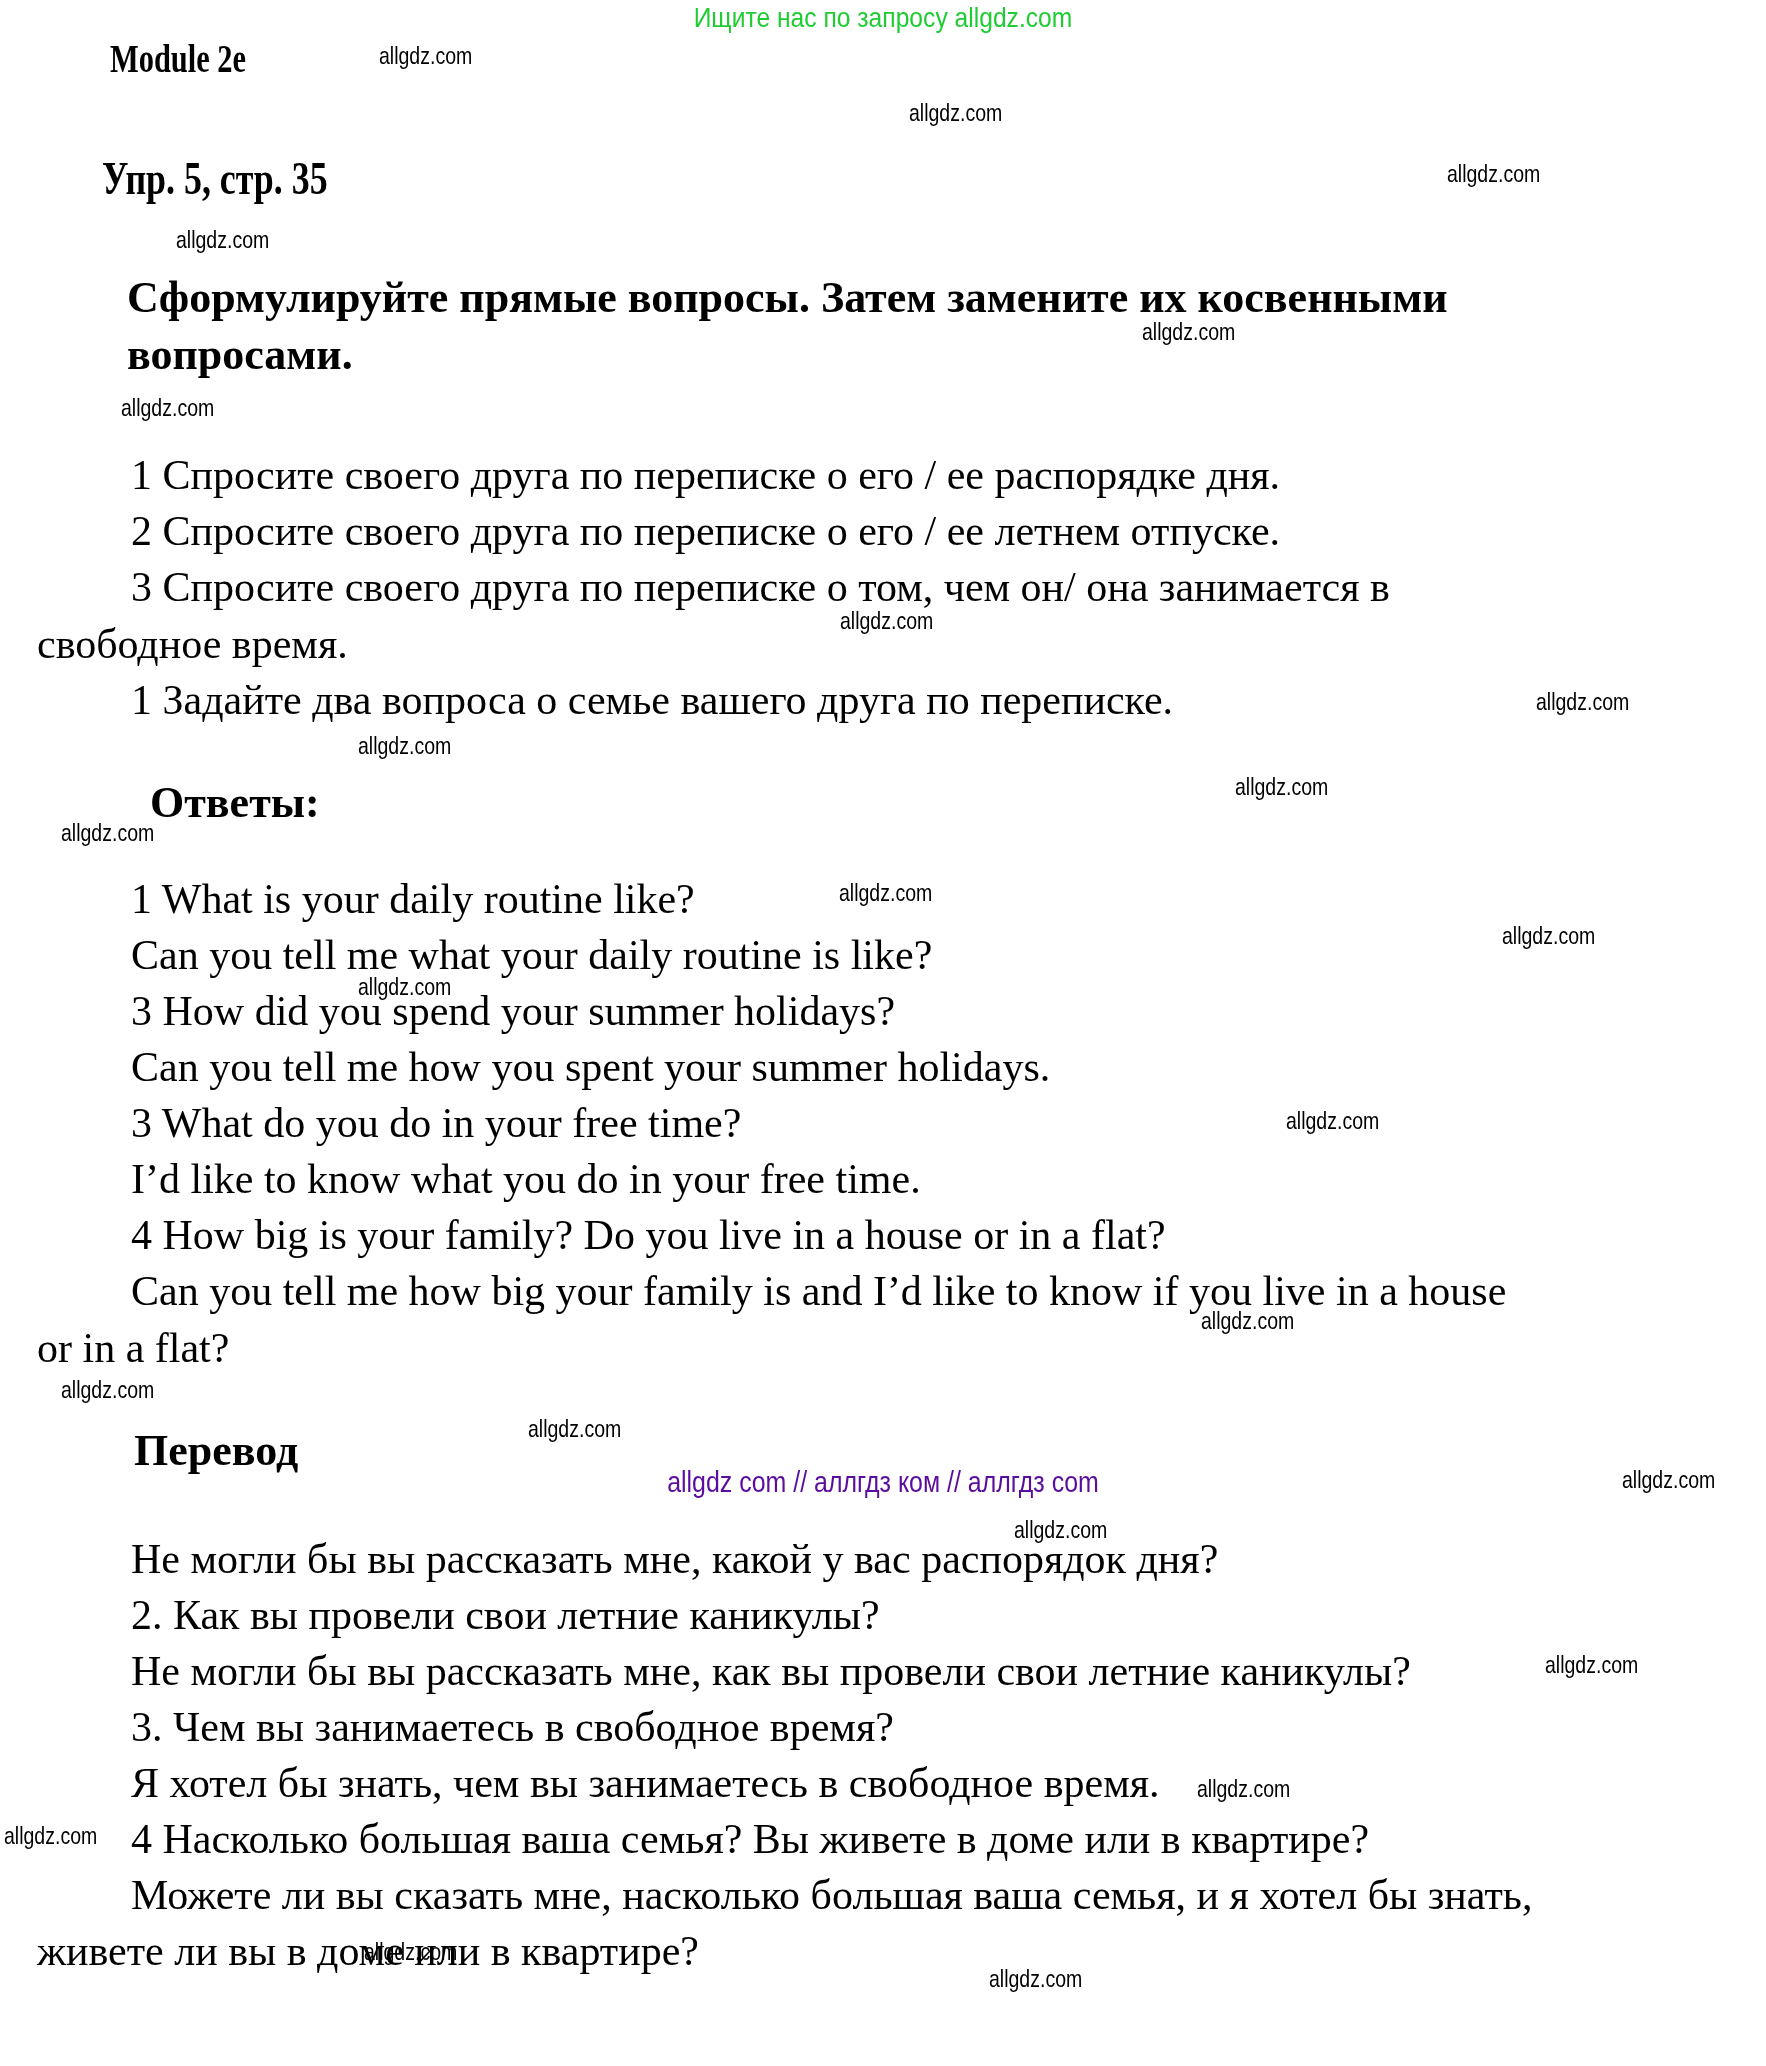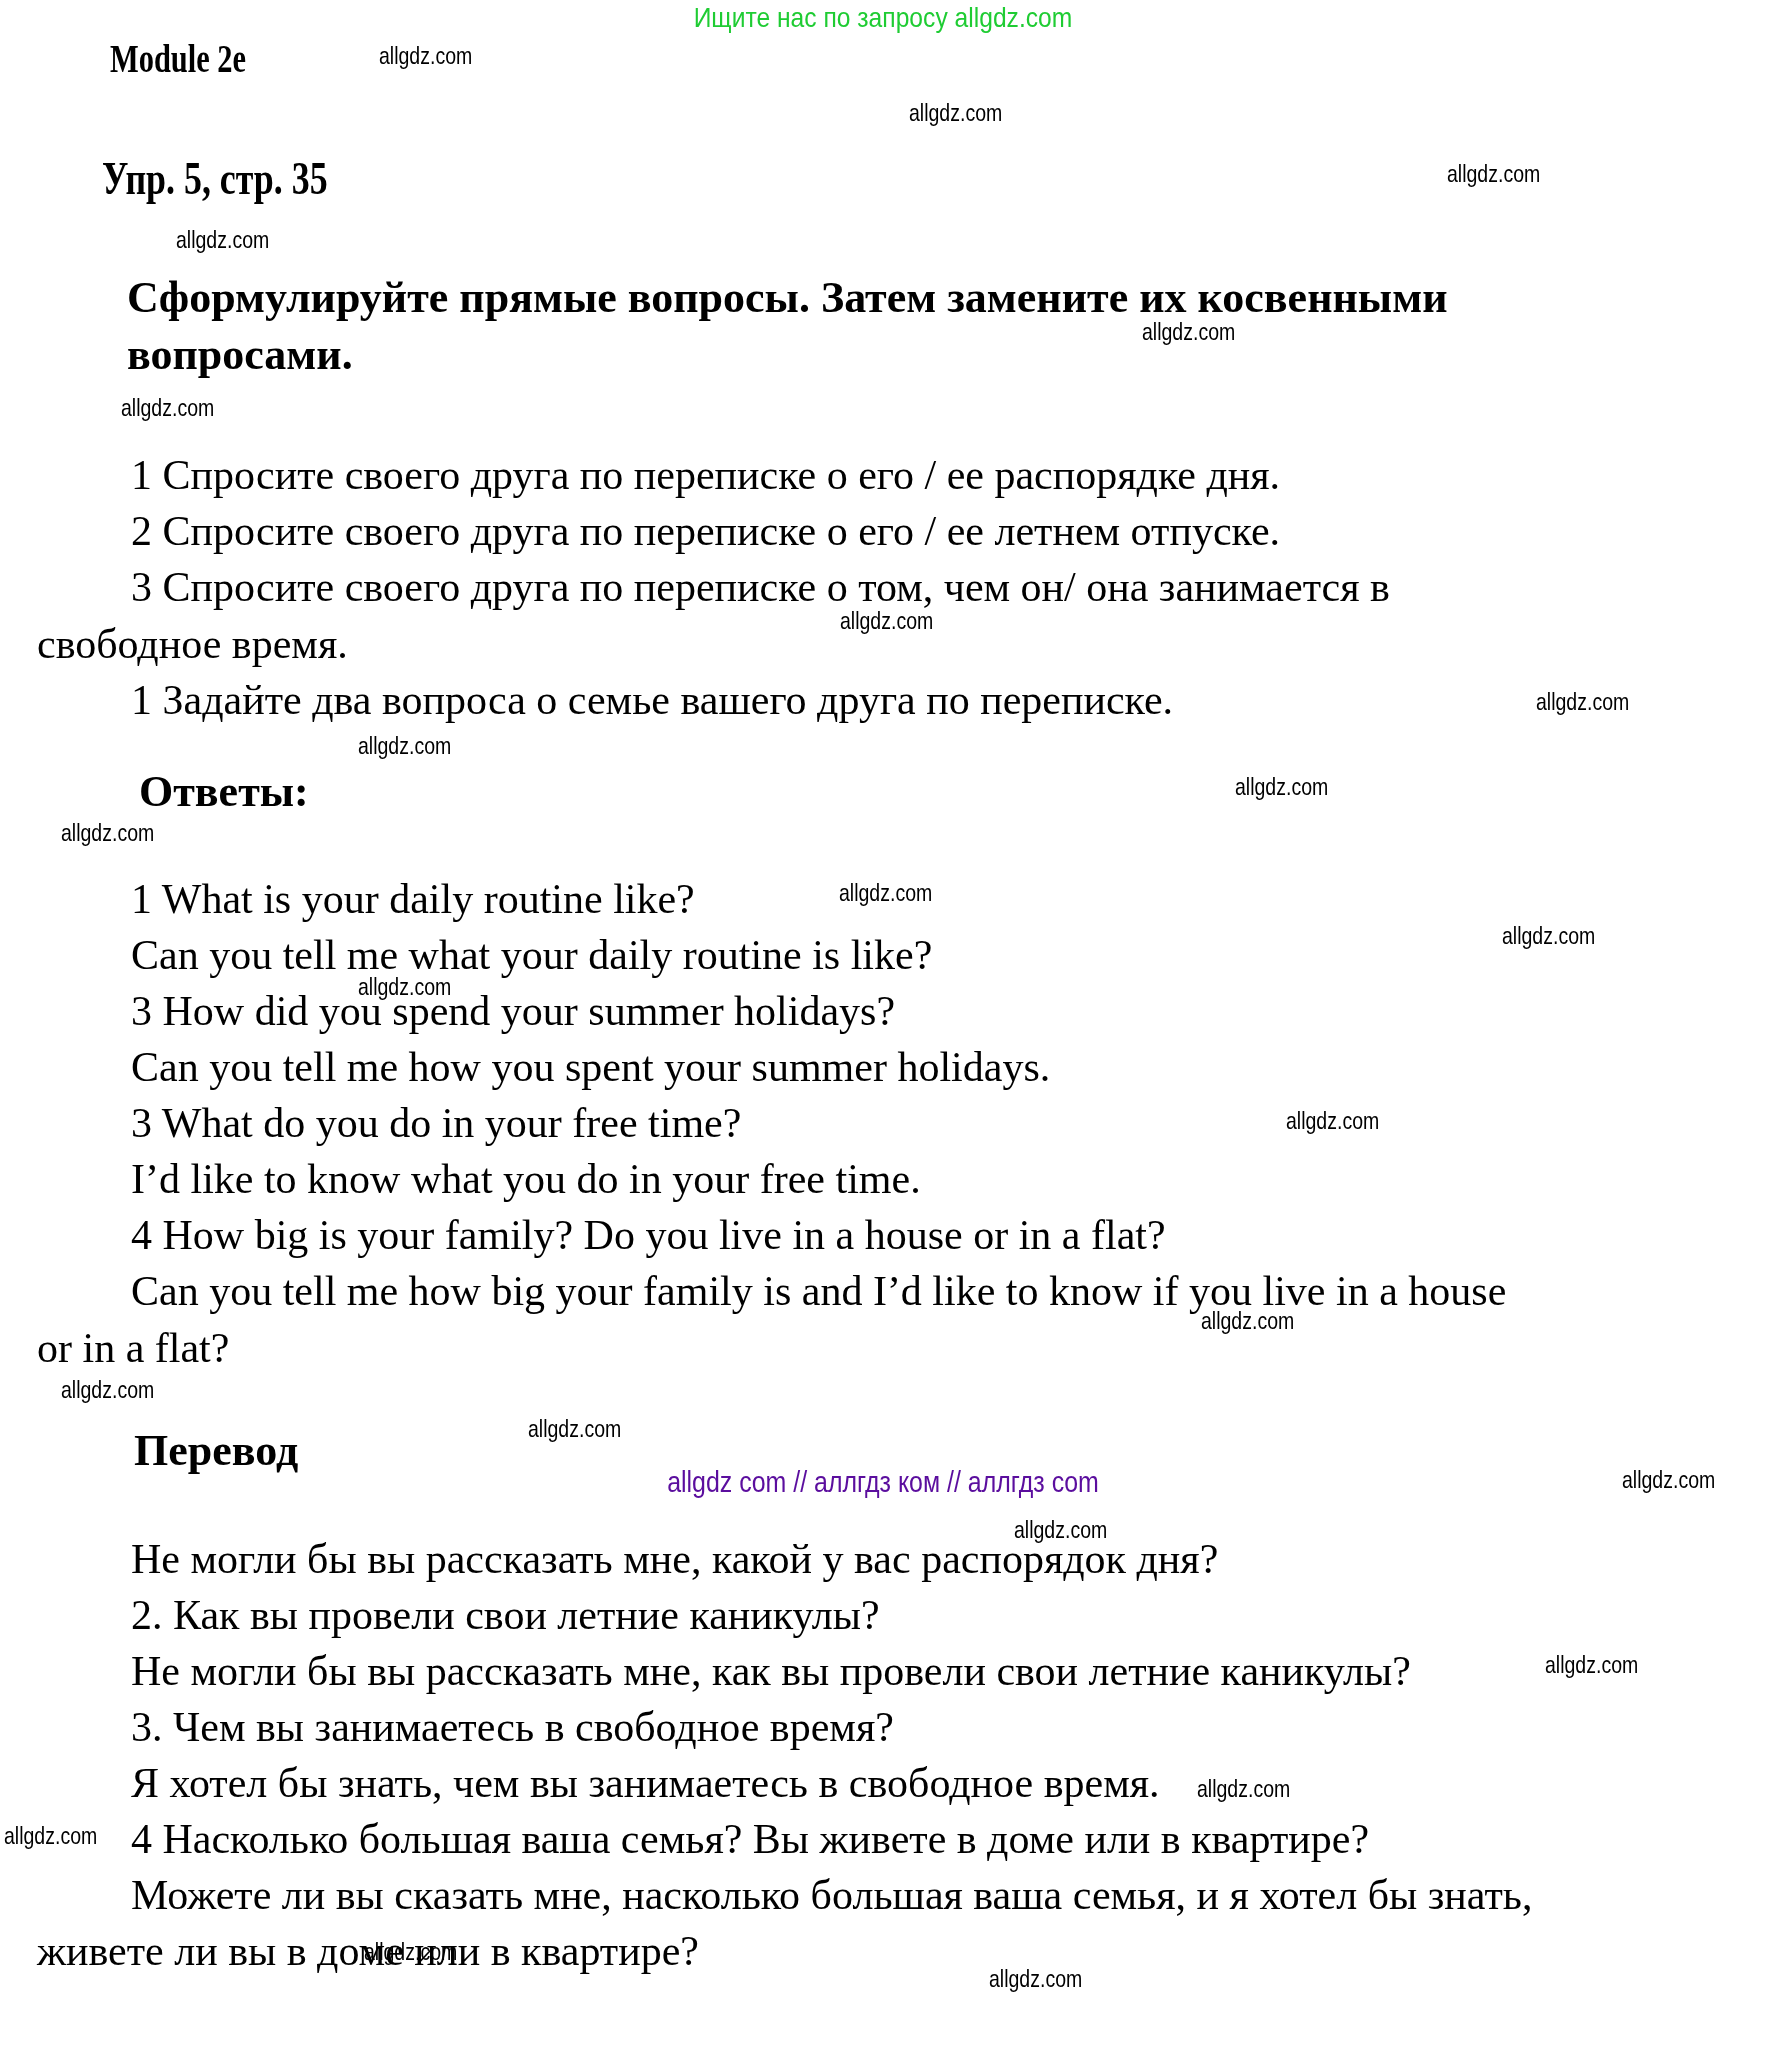--- a/index.html
+++ b/index.html
@@ -94,21 +94,21 @@
     line-height: 1.30;
   }
   .task-list .li {
     text-indent: 94px;
     text-align: justify;
     margin-bottom: 1.6px;
   }
   .task-list .li.just { text-align: justify; }
 
   h3.answers-heading {
-    margin: 5px;
+    margin: 16px;
     position: absolute;
     left: 134px;
     top: 765px;
     font-size: 44px;
     font-weight: bold;
     line-height: 1.0;
   }
 
   .answers-list {
     position: absolute;

